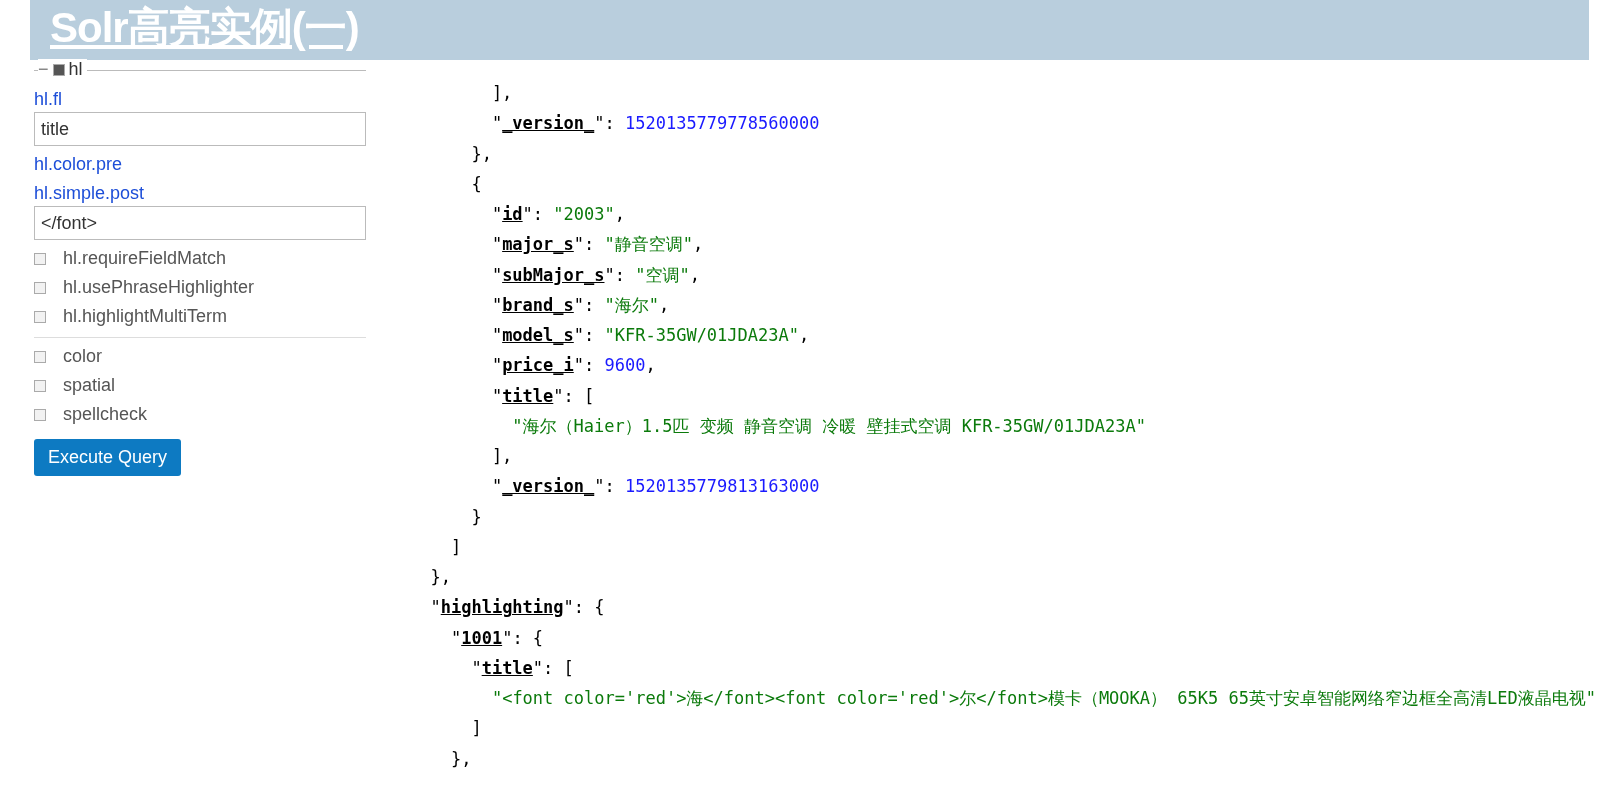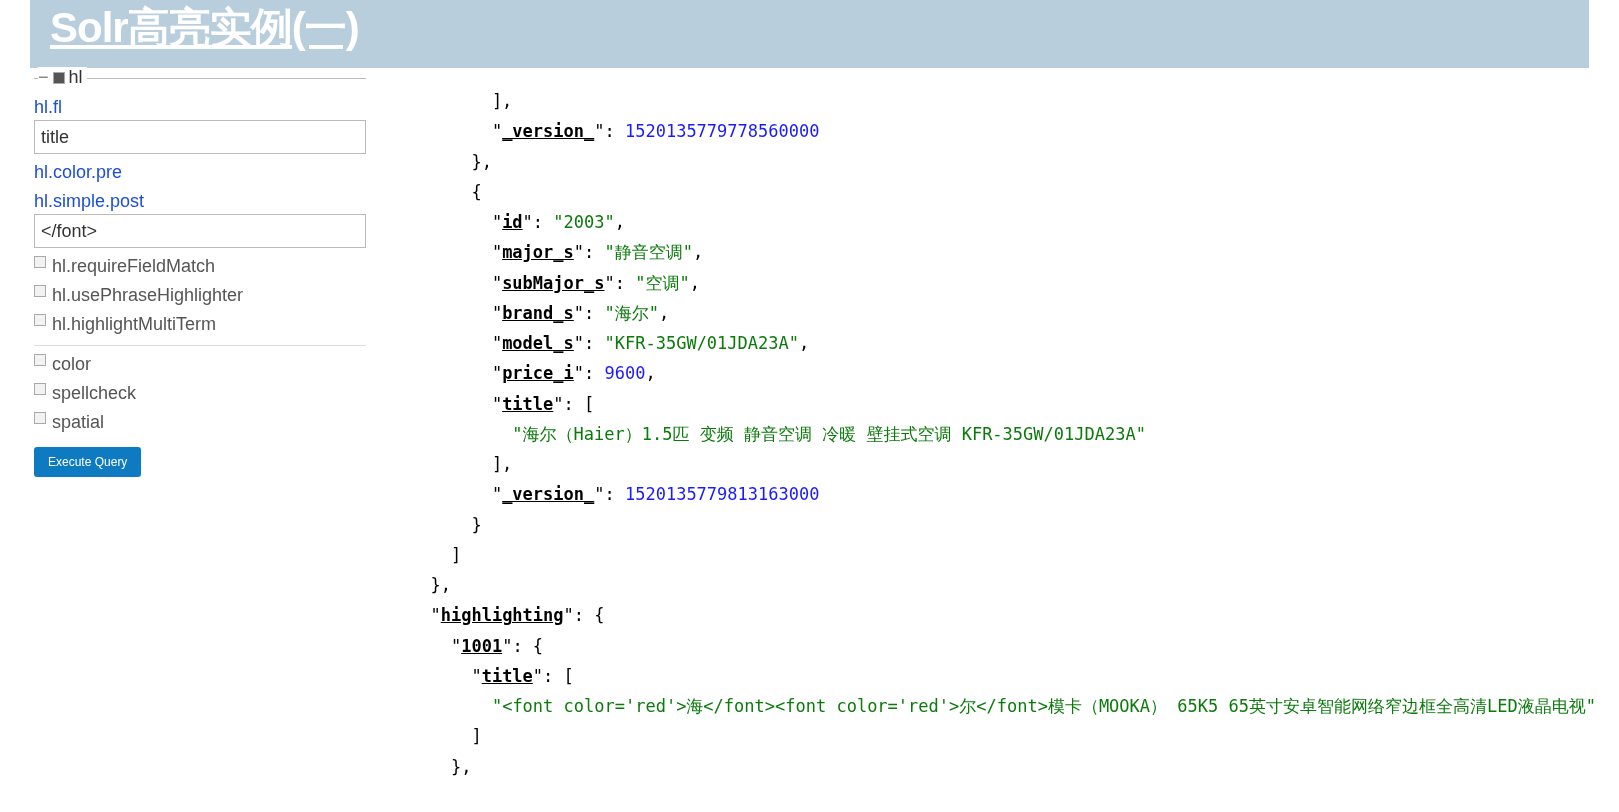--- a/index.html
+++ b/index.html
@@ -1,19 +1,19 @@
 <!DOCTYPE html>
 <html><head>
 <meta charset="utf-8">
 <style>
   * { box-sizing: border-box; margin: 0; padding: 0; }
   body { font-family: "Helvetica Neue", Arial, sans-serif; font-size: 14px; background: #fff; color: #333; }
   .title-banner {
     background: #b9cedd;
-    padding: 0 20px 12px 20px;
+    padding: 0 20px 4px 20px;
     margin: 0 30px 10px 30px;
   }
   .title-banner h1 {
     font-size: 42px;
     font-weight: 700;
     color: #ffffff;
     text-decoration: underline;
     font-family: Arial, "Microsoft YaHei", sans-serif;
     letter-spacing: -1px;
   }
@@ -50,38 +50,38 @@
     width: 100%;
     border: 1px solid #bbb;
     padding: 4px 6px;
     font-size: 18px;
     color: #333;
     height: 34px;
     background:#fff;
   }
   .check-row {
     display: flex;
-    align-items: flex-start;
-    gap: 6px;
+    align-items: center;
+    gap: 17px;
     margin: 8px 0;
     font-size: 18px;
     color: #555;
   }
   .check-box {
     width: 12px; height: 12px; border: 1px solid #aaa; background: #f2f2f2;
     flex: 0 0 auto;
   }
   .check-box.checked { background: #555; }
   .divider { border-top: 1px solid #ddd; margin: 10px 0 6px 0; }
   .exec-btn {
     background: #0d7ac2;
     color: #fff;
     border: none;
     padding: 8px 14px;
-    font-size: 12px;
+    font-size: 18px;
     cursor: pointer;
     border-radius: 3px;
     margin-top: 6px;
   }
   .main {
     flex: 1;
     padding: 8px 20px 20px 30px;
     font-family: "SimSun", "NSimSun", "MS Song", monospace;
     font-size: 17px;
     line-height: 1.78;
@@ -138,25 +138,25 @@
     </div>
 
     <div class="divider"></div>
 
     <div class="check-row">
       <span class="check-box"></span>
       <span>color</span>
     </div>
     <div class="check-row">
       <span class="check-box"></span>
-      <span>spellcheck</span>
+      <span>spatial</span>
     </div>
     <div class="check-row">
       <span class="check-box"></span>
-      <span>spatial</span>
+      <span>spellcheck</span>
     </div>
 
     <button class="exec-btn">Execute Query</button>
   </aside>
 
   <main class="main"><span class="p">        ],</span>
 <span class="p">        "</span><span class="k">_version_</span><span class="p">": </span><span class="n">1520135779778560000</span>
 <span class="p">      },</span>
 <span class="p">      {</span>
 <span class="p">        "</span><span class="k">id</span><span class="p">": </span><span class="s">"</span><span class="s">2003</span><span class="s">"</span><span class="p">,</span>

